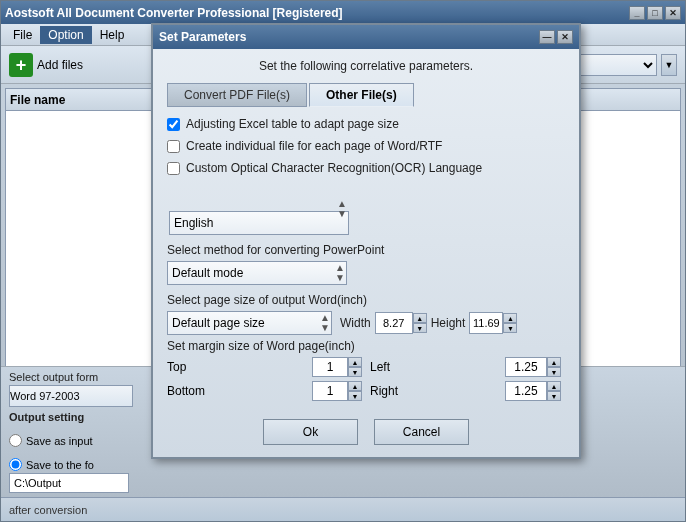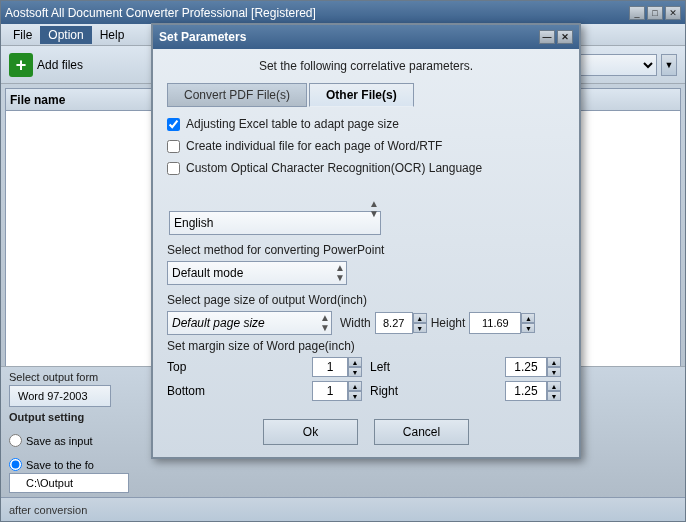--- a/index.html
+++ b/index.html
@@ -24,21 +24,21 @@
 
     .main-titlebar {
       background: linear-gradient(to bottom, #5b7fa6, #3a5f8a);
       height: 23px;
       display: flex;
       align-items: center;
       justify-content: space-between;
       padding: 0 4px;
       color: white;
       font-size: 12px;
-      font-weight: normal;
+      font-weight: bold;
     }
 
     .main-titlebar-btns {
       display: flex;
       gap: 2px;
     }
 
     .title-btn {
       width: 16px;
       height: 14px;
@@ -157,26 +157,26 @@
     }
 
     .output-format-row {
       display: flex;
       align-items: center;
       gap: 8px;
       margin-bottom: 4px;
     }
 
     .output-format-input {
-      width: 102px;
+      width: 124px;
       height: 22px;
       background: linear-gradient(to bottom, #f0f4f8, #dce6f0);
       border: 1px solid #8a9ab0;
       font-size: 11px;
-      padding: 0 8px;
+      padding: 0 0;
     }
 
     .output-setting-label {
       font-size: 11px;
       font-weight: bold;
       color: #222;
       margin-bottom: 3px;
     }
 
     .radio-row {
@@ -197,21 +197,21 @@
       align-items: center;
       gap: 4px;
     }
 
     .output-path-input {
       width: 120px;
       height: 20px;
       background: white;
       border: 1px solid #8a9ab0;
       font-size: 11px;
-      padding: 0 16px;
+      padding: 0 4px;
     }
 
     .status-bar {
       position: absolute;
       bottom: 0;
       left: 0;
       right: 0;
       height: 24px;
       background: linear-gradient(to bottom, #c8d4e0, #b8c8d8);
       border-top: 1px solid #8a9ab0;
@@ -548,21 +548,21 @@
           <label>Create individual file for each page of Word/RTF</label>
         </div>
 
         <div class="checkbox-row">
           <input type="checkbox" style="">
           <label>Custom Optical Character Recognition(OCR) Language</label>
         </div>
 
         <div style="margin-bottom:8px;margin-left:2px;">
           <div class="dropdown-with-arrow">
-            <select class="dropdown-select" style="width:212px;margin-top:28px;">
+            <select class="dropdown-select" style="width:180px;margin-top:28px;">
               <option>English</option>
               <option>French</option>
               <option>German</option>
               <option>Spanish</option>
             </select>
             <div class="dropdown-arrow">
               <span>▲</span>
               <span>▼</span>
             </div>
           </div>
@@ -578,42 +578,42 @@
             <div class="dropdown-arrow">
               <span>▲</span>
               <span>▼</span>
             </div>
           </div>
         </div>
 
         <div class="section-label">Select page size of output Word(inch)</div>
         <div class="page-size-row">
           <div class="dropdown-with-arrow">
-            <select class="dropdown-select" style="width:165px;font-style:italic;">
+            <select class="dropdown-select" style="width:165px;">
               <option>Default page size</option>
               <option>A4</option>
               <option>Letter</option>
             </select>
             <div class="dropdown-arrow">
               <span>▲</span>
               <span>▼</span>
             </div>
           </div>
           <div class="width-height-group">
             <span class="wh-label">Width</span>
             <div class="wh-input">
               <input type="text" value="8.27" style="width: 38px; height: 22px; border: 1px solid rgb(138, 154, 176); text-align: center; font-size: 11px; background: white;">
               <div class="spin-arrows">
                 <div class="spin-arrow">▲</div>
                 <div class="spin-arrow">▼</div>
               </div>
             </div>
             <span class="wh-label">Height</span>
             <div class="wh-input">
-              <input type="text" value="11.69" style="width: 52px; height: 22px; border: 1px solid rgb(138, 154, 176); text-align: center; font-size: 11px; background: white;">
+              <input type="text" value="11.69" style="width: 34px; height: 22px; border: 1px solid rgb(138, 154, 176); text-align: center; font-size: 11px; background: white;">
               <div class="spin-arrows">
                 <div class="spin-arrow">▲</div>
                 <div class="spin-arrow">▼</div>
               </div>
             </div>
           </div>
         </div>
 
         <div class="section-label">Set margin size of Word page(inch)</div>
         <div class="margin-grid">

